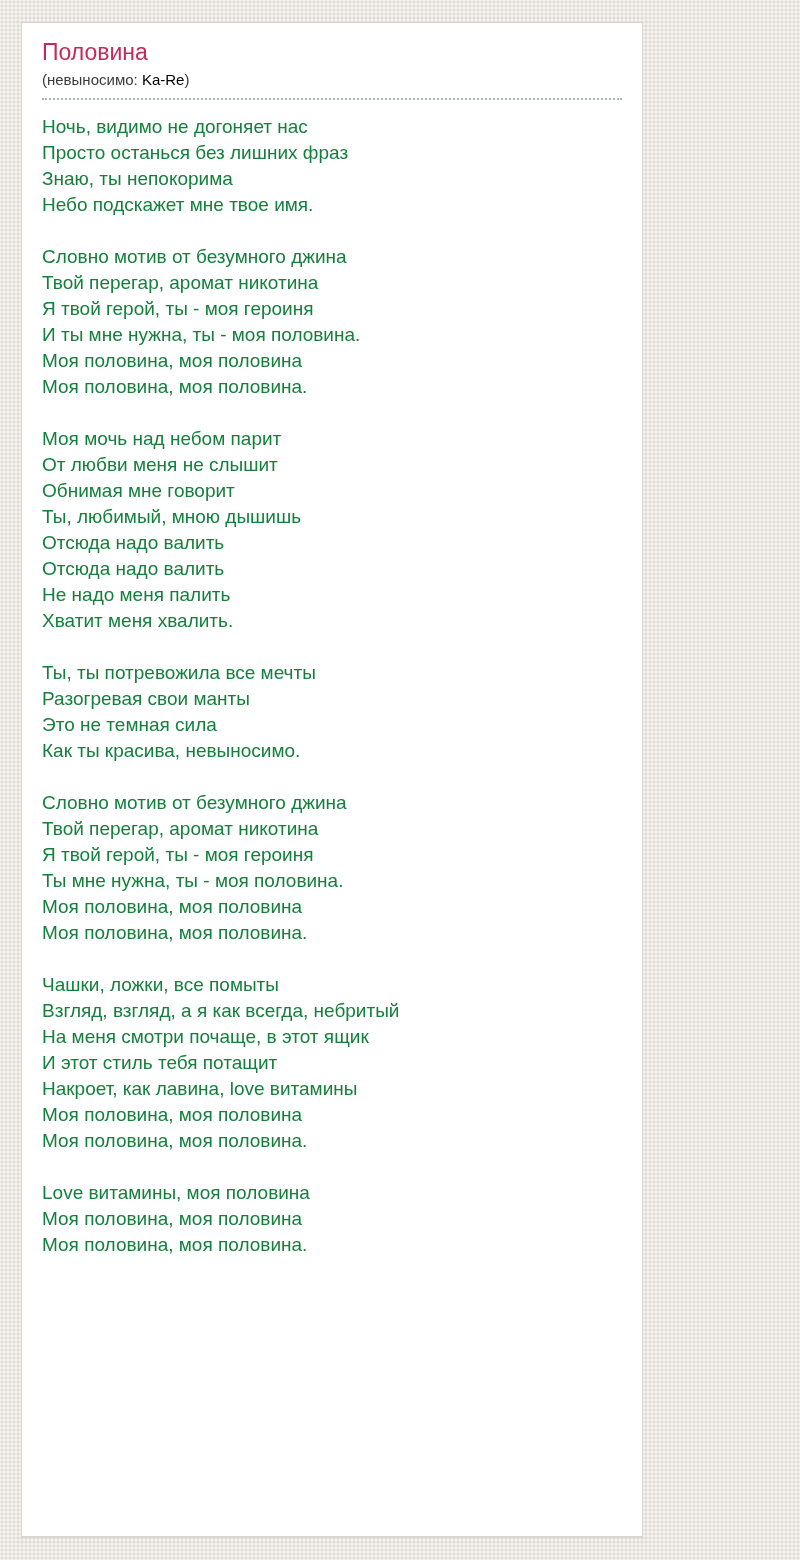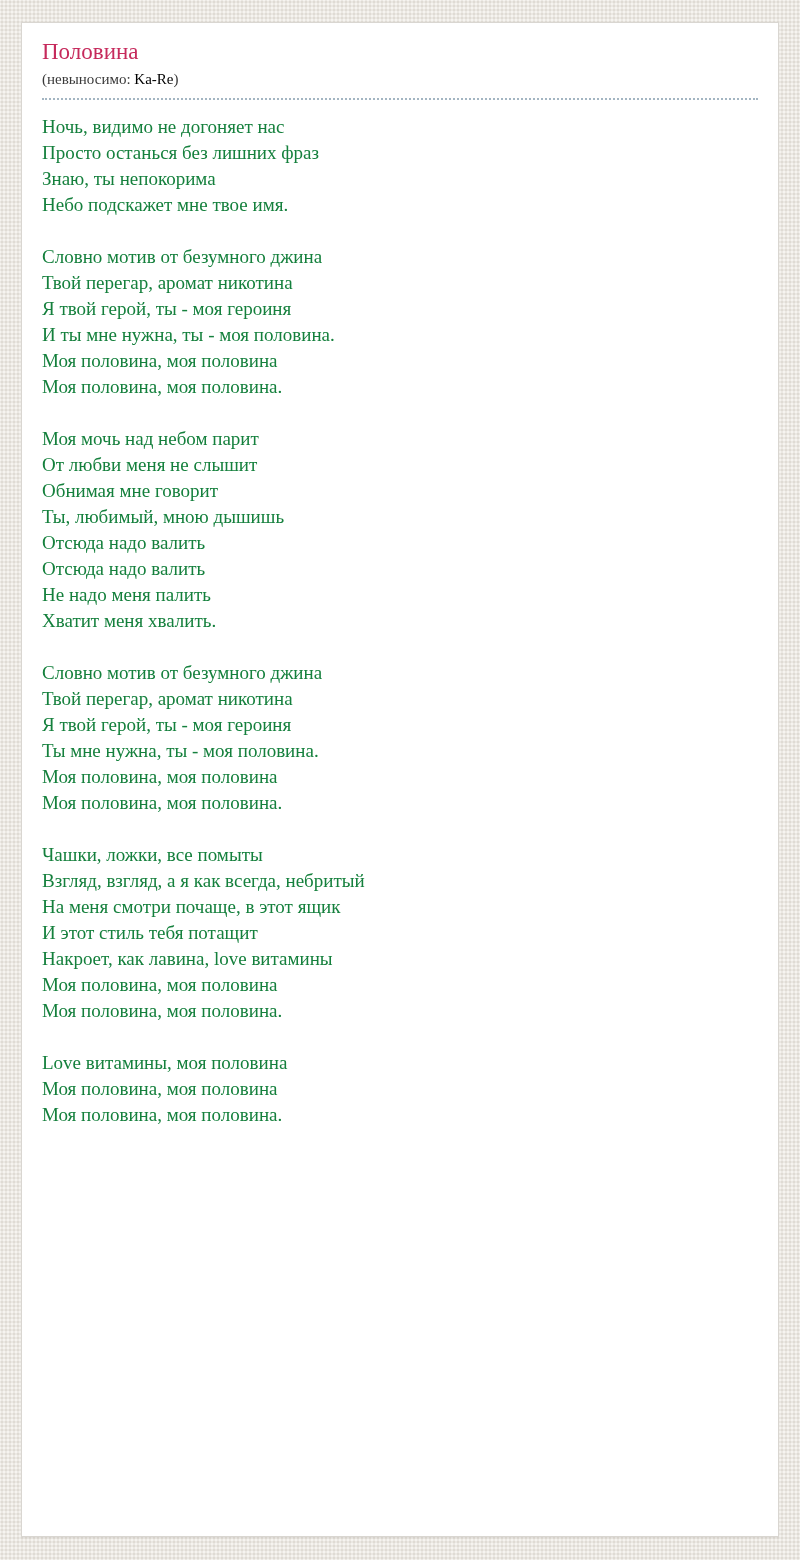--- a/index.html
+++ b/index.html
@@ -16,27 +16,26 @@
       radial-gradient(#dfdbd4 1px, transparent 1px),
       radial-gradient(#f6f4f0 1px, transparent 1px);
     background-size: 4px 4px;
     background-position: 0 0, 2px 2px;
     overflow: hidden;
   }
   .card {
     position: absolute;
     left: 21px;
     top: 22px;
-    width: 758px;
+    width: 622px;
     min-height: 1515px;
     background: #ffffff;
     border: 1px solid #d9d6d1;
     box-shadow: 0 1px 2px rgba(0,0,0,0.06);
     padding: 16px 20px 24px 20px;
-    font-family: Liberation Serif, serif;
   }
   .song-title {
     margin: 0 0 6px 0;
     font-size: 23px;
     font-weight: 400;
     line-height: 1.15;
     color: #c62a5c;
   }
   .artist-line {
     font-size: 15px;
@@ -67,17 +66,18 @@
 
 <div class="card">
   <h1 class="song-title">Половина</h1>
 
   <div class="artist-line"><span>(невыносимо: </span><a class="artist-link">Ka-Re</a><span>)</span></div>
 
   <div class="lyrics">
       <p class="stanza">Ночь, видимо не догоняет нас<br>Просто останься без лишних фраз<br>Знаю, ты непокорима<br>Небо подскажет мне твое имя.</p>
       <p class="stanza">Словно мотив от безумного джина<br>Твой перегар, аромат никотина<br>Я твой герой, ты - моя героиня<br>И ты мне нужна, ты - моя половина.<br>Моя половина, моя половина<br>Моя половина, моя половина.</p>
       <p class="stanza">Моя мочь над небом парит<br>От любви меня не слышит<br>Обнимая мне говорит<br>Ты, любимый, мною дышишь<br>Отсюда надо валить<br>Отсюда надо валить<br>Не надо меня палить<br>Хватит меня хвалить.</p>
+      <p class="stanza">Ты, ты потревожила все мечты<br>Разогревая свои манты<br>Это не темная сила<br>Как ты красива, невыносимо.</p>
       <p class="stanza">Словно мотив от безумного джина<br>Твой перегар, аромат никотина<br>Я твой герой, ты - моя героиня<br>Ты мне нужна, ты - моя половина.<br>Моя половина, моя половина<br>Моя половина, моя половина.</p>
       <p class="stanza">Чашки, ложки, все помыты<br>Взгляд, взгляд, а я как всегда, небритый<br>На меня смотри почаще, в этот ящик<br>И этот стиль тебя потащит<br>Накроет, как лавина, love витамины<br>Моя половина, моя половина<br>Моя половина, моя половина.</p>
       <p class="stanza">Love витамины, моя половина<br>Моя половина, моя половина<br>Моя половина, моя половина.</p>
     </div>
 </div>
 
 </body></html>

